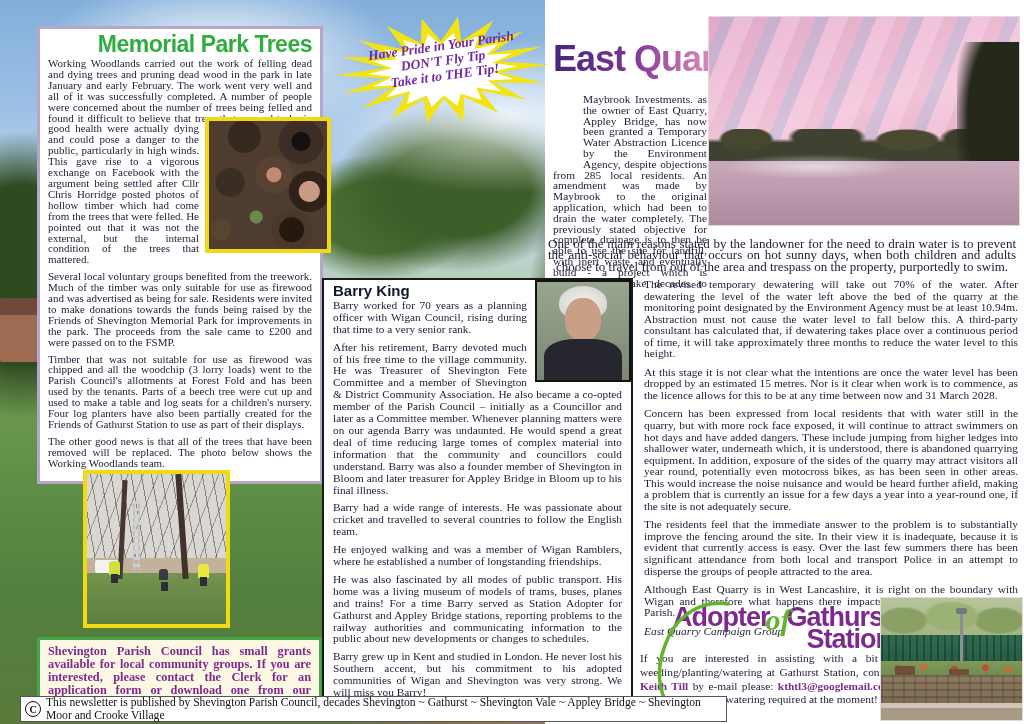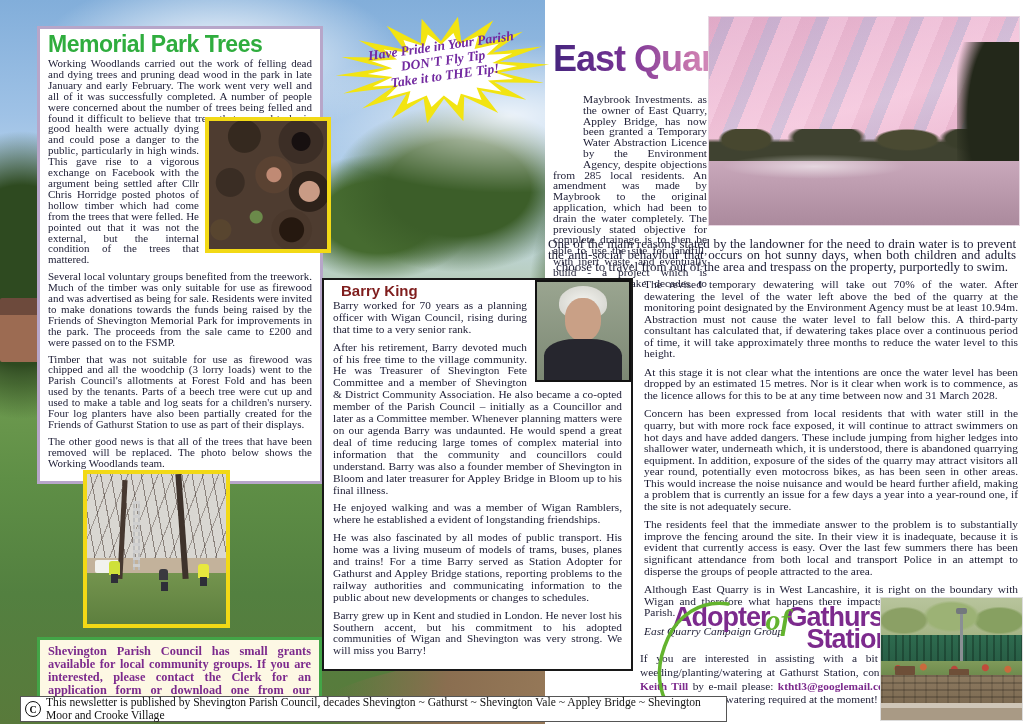--- a/index.html
+++ b/index.html
@@ -32,21 +32,21 @@
 
   
   .serif-just{text-align:justify;}
   p{margin:0 0 6px 0;}
 
   
   .memorial-box{position:absolute;left:37px;top:26px;width:264px;z-index:2;
     background:#fff;border:3px solid #b7a6c9;padding:3px 8px 6px 8px;
     font-size:11px;line-height:10.9px;}
   .memorial-title{font-family:"Liberation Sans","DejaVu Sans",sans-serif;font-weight:bold;
-    color:#2fad3e;font-size:23px;line-height:24px;text-align:left;margin:0 0 2px 0;letter-spacing:-.5px;}
+    color:#2fad3e;font-size:23px;line-height:24px;text-align:right;margin:0 0 2px 0;letter-spacing:-.5px;}
   .photo-logs{float:right;width:118px;height:128px;border:4px solid #f2d916;
     margin:-6px -19px 2px 6px;position:relative;z-index:2;
     background-color:#4e3c30;
     background-image:
       radial-gradient(circle at 78% 16%, #171010 0 9px, #3c2e26 10px 22px, rgba(0,0,0,0) 23px),
       radial-gradient(circle at 30% 12%, #35291f 0 16px, rgba(0,0,0,0) 17px),
       radial-gradient(circle at 55% 42%, #c08a74 0 7px, #5a4232 8px 18px, rgba(0,0,0,0) 19px),
       radial-gradient(circle at 85% 55%, #c99b85 0 10px, #2e221a 11px 20px, rgba(0,0,0,0) 21px),
       radial-gradient(circle at 18% 48%, #3a2d24 0 14px, rgba(0,0,0,0) 15px),
       radial-gradient(circle at 40% 75%, #6b8a4a 0 6px, rgba(0,0,0,0) 7px),
@@ -84,21 +84,21 @@
   .starburst svg{position:absolute;left:0;top:0;transform:rotate(-3deg);}
   .star-text{position:absolute;left:18px;top:28px;width:200px;text-align:center;
     transform:rotate(-8deg);color:#7229a0;font-weight:bold;font-style:italic;
     font-family:"Liberation Serif","DejaVu Serif",serif;font-size:13.5px;line-height:15px;}
 
   
   .barry-box{position:absolute;left:322px;top:278px;width:289px;z-index:2;
     background:#fff;border:2px solid #181818;padding:5px 9px 6px 9px;
     font-size:11.3px;line-height:11.9px;}
   .barry-title{font-family:"Liberation Sans","DejaVu Sans",sans-serif;font-weight:bold;
-    color:#7f1d1d;font-size:15px;margin:0 0 3px 8px;}
+    color:#0f172a;font-size:15px;margin:0 0 3px 0;}
   .photo-barry{float:right;width:92px;height:98px;border:2px solid #111;margin:-5px -9px 5px 8px;
     position:relative;background:linear-gradient(180deg,#9aa590,#7c8874);overflow:hidden;}
   .pb-hair{position:absolute;left:24%;top:4%;width:52%;height:34%;background:radial-gradient(#f4f4f0,#cfcfc8);border-radius:50% 50% 40% 40%;}
   .pb-face{position:absolute;left:30%;top:16%;width:40%;height:44%;background:#c9a086;border-radius:45%;}
   .pb-body{position:absolute;left:8%;top:58%;width:84%;height:42%;background:#26262e;border-radius:40% 40% 0 0;}
 
   
   .eq-title{position:absolute;left:8px;top:38px;margin:0;
     font-family:"Liberation Sans","DejaVu Sans",sans-serif;font-weight:bold;font-size:36px;letter-spacing:-1px;
     background:linear-gradient(90deg,#46257e 0%,#7b3496 40%,#c877ae 72%,#e7b5d3 100%);
@@ -279,21 +279,22 @@
 
   <div class="barry-box serif-just">
     <div class="photo-barry">
       <div class="pb-hair"></div>
       <div class="pb-face"></div>
       <div class="pb-body"></div>
     </div>
     <div class="barry-title">Barry King</div>
     <p>Barry worked for 70 years as a planning officer with Wigan Council, rising during that time to a very senior rank.</p>
     <p>After his retirement, Barry devoted much of his free time to the village community.  He was Treasurer of Shevington Fete Committee and a member of Shevington &amp; District Community Association.  He also became a co-opted member of the Parish Council – initially as a Councillor and later as a Committee member.  Whenever planning matters were on our agenda Barry was undaunted.  He would spend a great deal of time reducing large tomes of complex material into information that the community and councillors could understand.  Barry was also a founder member of Shevington in Bloom and later treasurer for Appley Bridge in Bloom up to his final illness.</p>
-    <p>He enjoyed walking and was a member of Wigan Ramblers, where he established a evident of longstanding friendships.</p>
+    <p>Barry had a wide range of interests.  He was passionate about cricket and travelled to several countries to follow the English team.</p>
+    <p>He enjoyed walking and was a member of Wigan Ramblers, where he established a number of longstanding friendships.</p>
     <p>He was also fascinated by all modes of public transport.  His home was a living museum of models of trams, buses, planes and trains! For a time Barry served as Station Adopter for Gathurst and Appley Bridge stations, reporting problems to the railway authorities and communicating information to the public about new developments or changes to schedules.</p>
     <p>Barry grew up in Kent and studied in London.  He never lost his Southern accent, but his commitment to his adopted communities of Wigan and Shevington was very strong.  We will miss you Barry!</p>
 
   </div>
 
   <div class="footer">
     <span class="copy-circle">C</span>
     <span>This newsletter is published by Shevington Parish Council, decades Shevington ~ Gathurst ~ Shevington Vale ~ Appley Bridge ~ Shevington Moor and Crooke Village</span>
   </div>
 

